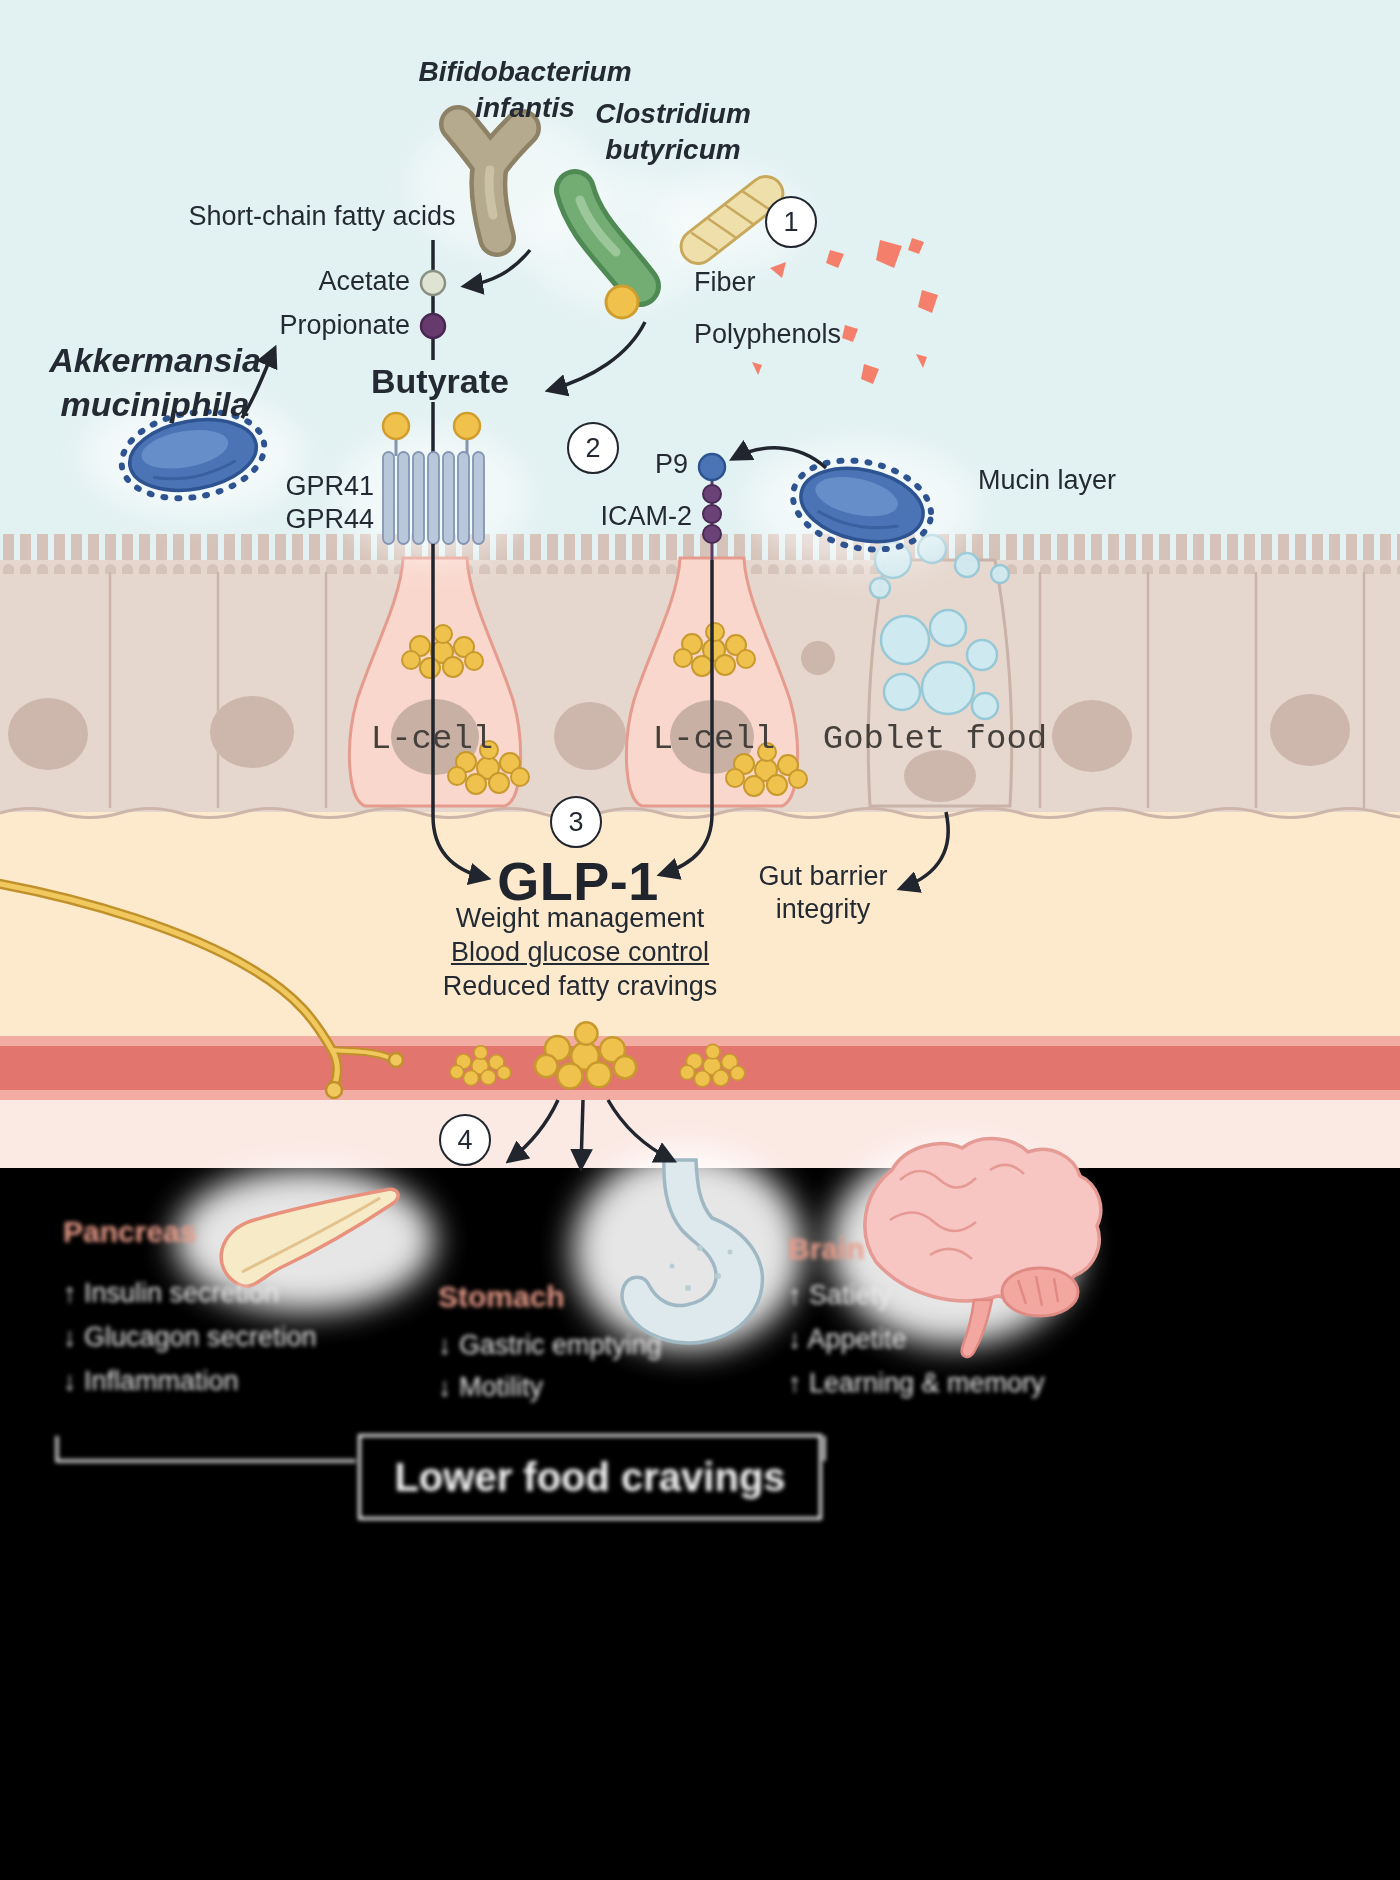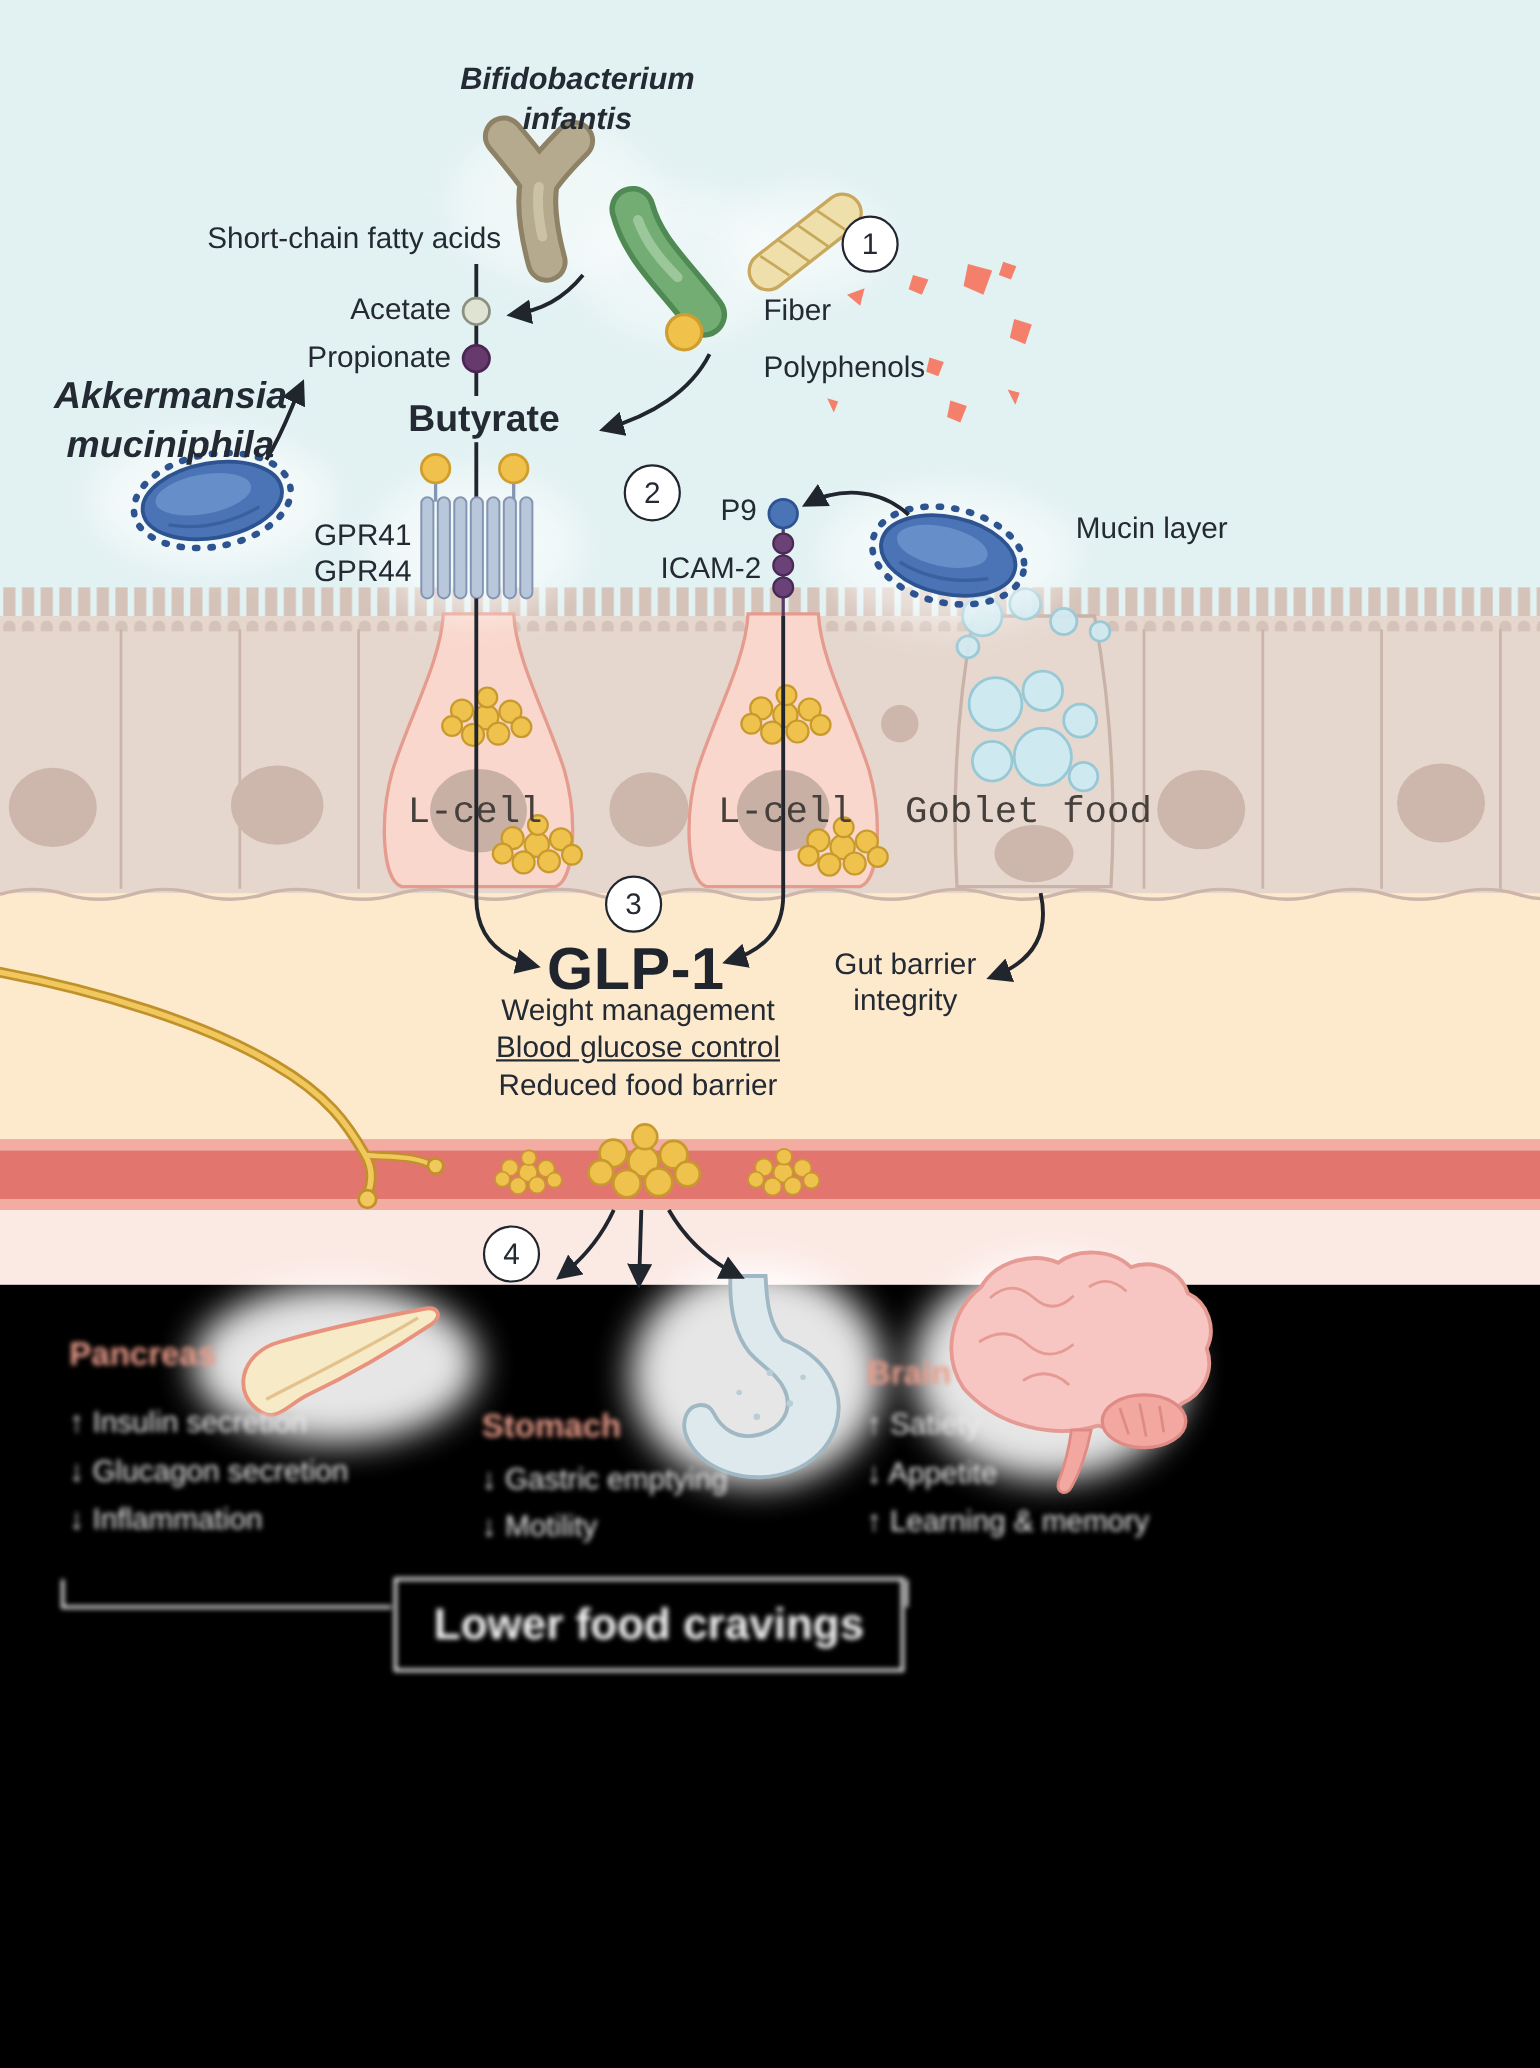--- a/index.html
+++ b/index.html
@@ -255,20 +255,22 @@
     <path d="M583,1100 L581,1166" marker-end="url(#arr)"></path>
     <path d="M608,1100 C624,1128 648,1148 672,1160" marker-end="url(#arr)"></path>
   </g>
 
   <circle cx="433" cy="283" r="12" fill="#dfe3d2" stroke="#8a9183" stroke-width="2.5"></circle>
   <circle cx="433" cy="326" r="12" fill="#673a6e" stroke="#4a2753" stroke-width="2.5"></circle>
 </svg>
 
 <div class="lbl species ctr" style="left:525px;top:54px;">Bifidobacterium
 infantis</div>
+<div class="lbl species ctr" style="left:673px;top:96px;">Clostridium
+butyricum</div>
 <div class="lbl species ctr" style="left:155px;top:338px;font-size:34px;">Akkermansia
 muciniphila</div>
 
 <div class="lbl ctr" style="left:322px;top:200px;">Short-chain fatty acids</div>
 <div class="lbl r" style="left:410px;top:265px;">Acetate</div>
 <div class="lbl r" style="left:410px;top:309px;">Propionate</div>
 <div class="lbl big ctr" style="left:440px;top:360px;">Butyrate</div>
 <div class="lbl" style="left:694px;top:266px;">Fiber</div>
 <div class="lbl" style="left:694px;top:318px;">Polyphenols</div>
 <div class="lbl r" style="left:374px;top:470px;">GPR41
@@ -277,21 +279,21 @@
 <div class="lbl r" style="left:692px;top:500px;">ICAM-2</div>
 <div class="lbl" style="left:978px;top:464px;">Mucin layer</div>
 
 <div class="lbl cellLabel ctr" style="left:432px;top:718px;">L-cell</div>
 <div class="lbl cellLabel ctr" style="left:714px;top:718px;">L-cell</div>
 <div class="lbl cellLabel ctr" style="left:935px;top:718px;">Goblet food</div>
 
 <div class="lbl glp ctr" style="left:578px;top:848px;">GLP-1</div>
 <div class="lbl ctr" style="left:580px;top:902px;">Weight management</div>
 <div class="lbl ctr" style="left:580px;top:936px;text-decoration:underline;">Blood glucose control</div>
-<div class="lbl ctr" style="left:580px;top:970px;">Reduced food barrier</div>
+<div class="lbl ctr" style="left:580px;top:970px;">Reduced fatty cravings</div>
 <div class="lbl ctr" style="left:823px;top:860px;">Gut barrier
 integrity</div>
 
 <div class="badge" style="left:791px;top:222px;">
       <span>1</span>
     </div>
 <div class="badge" style="left:593px;top:448px;">
       <span>2</span>
     </div>
 <div class="badge" style="left:576px;top:822px;">

